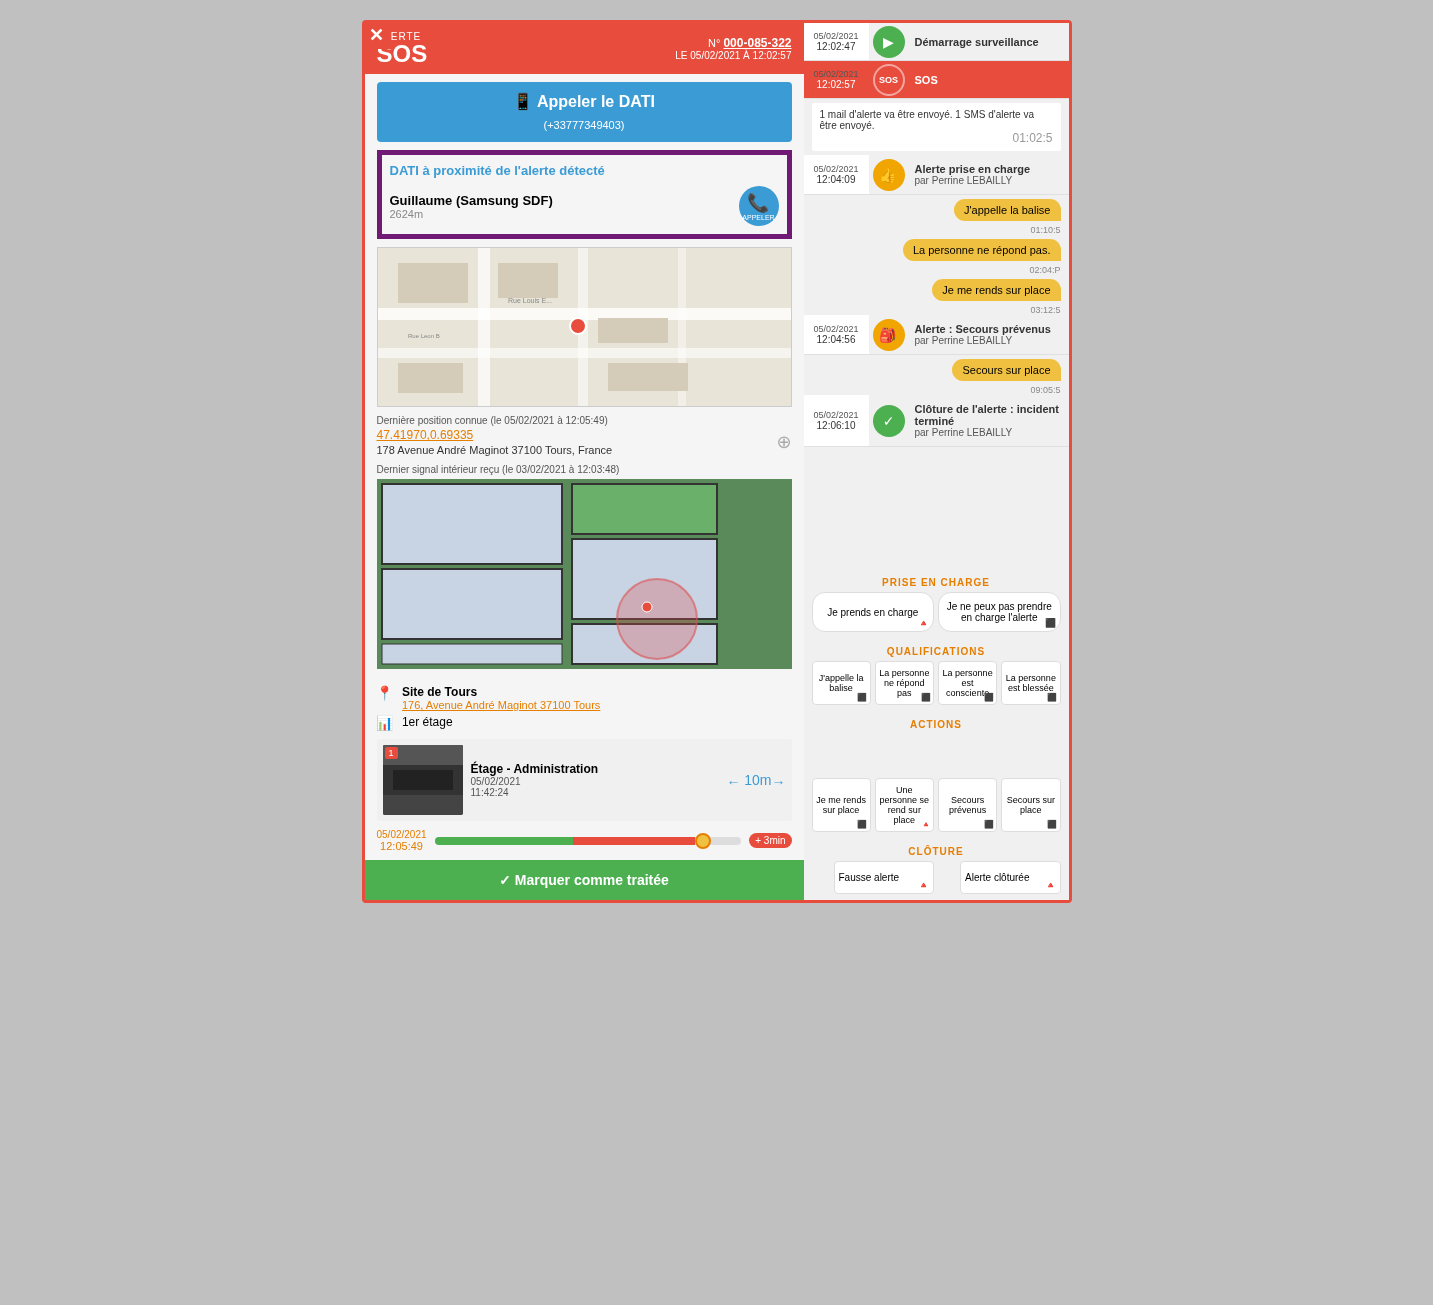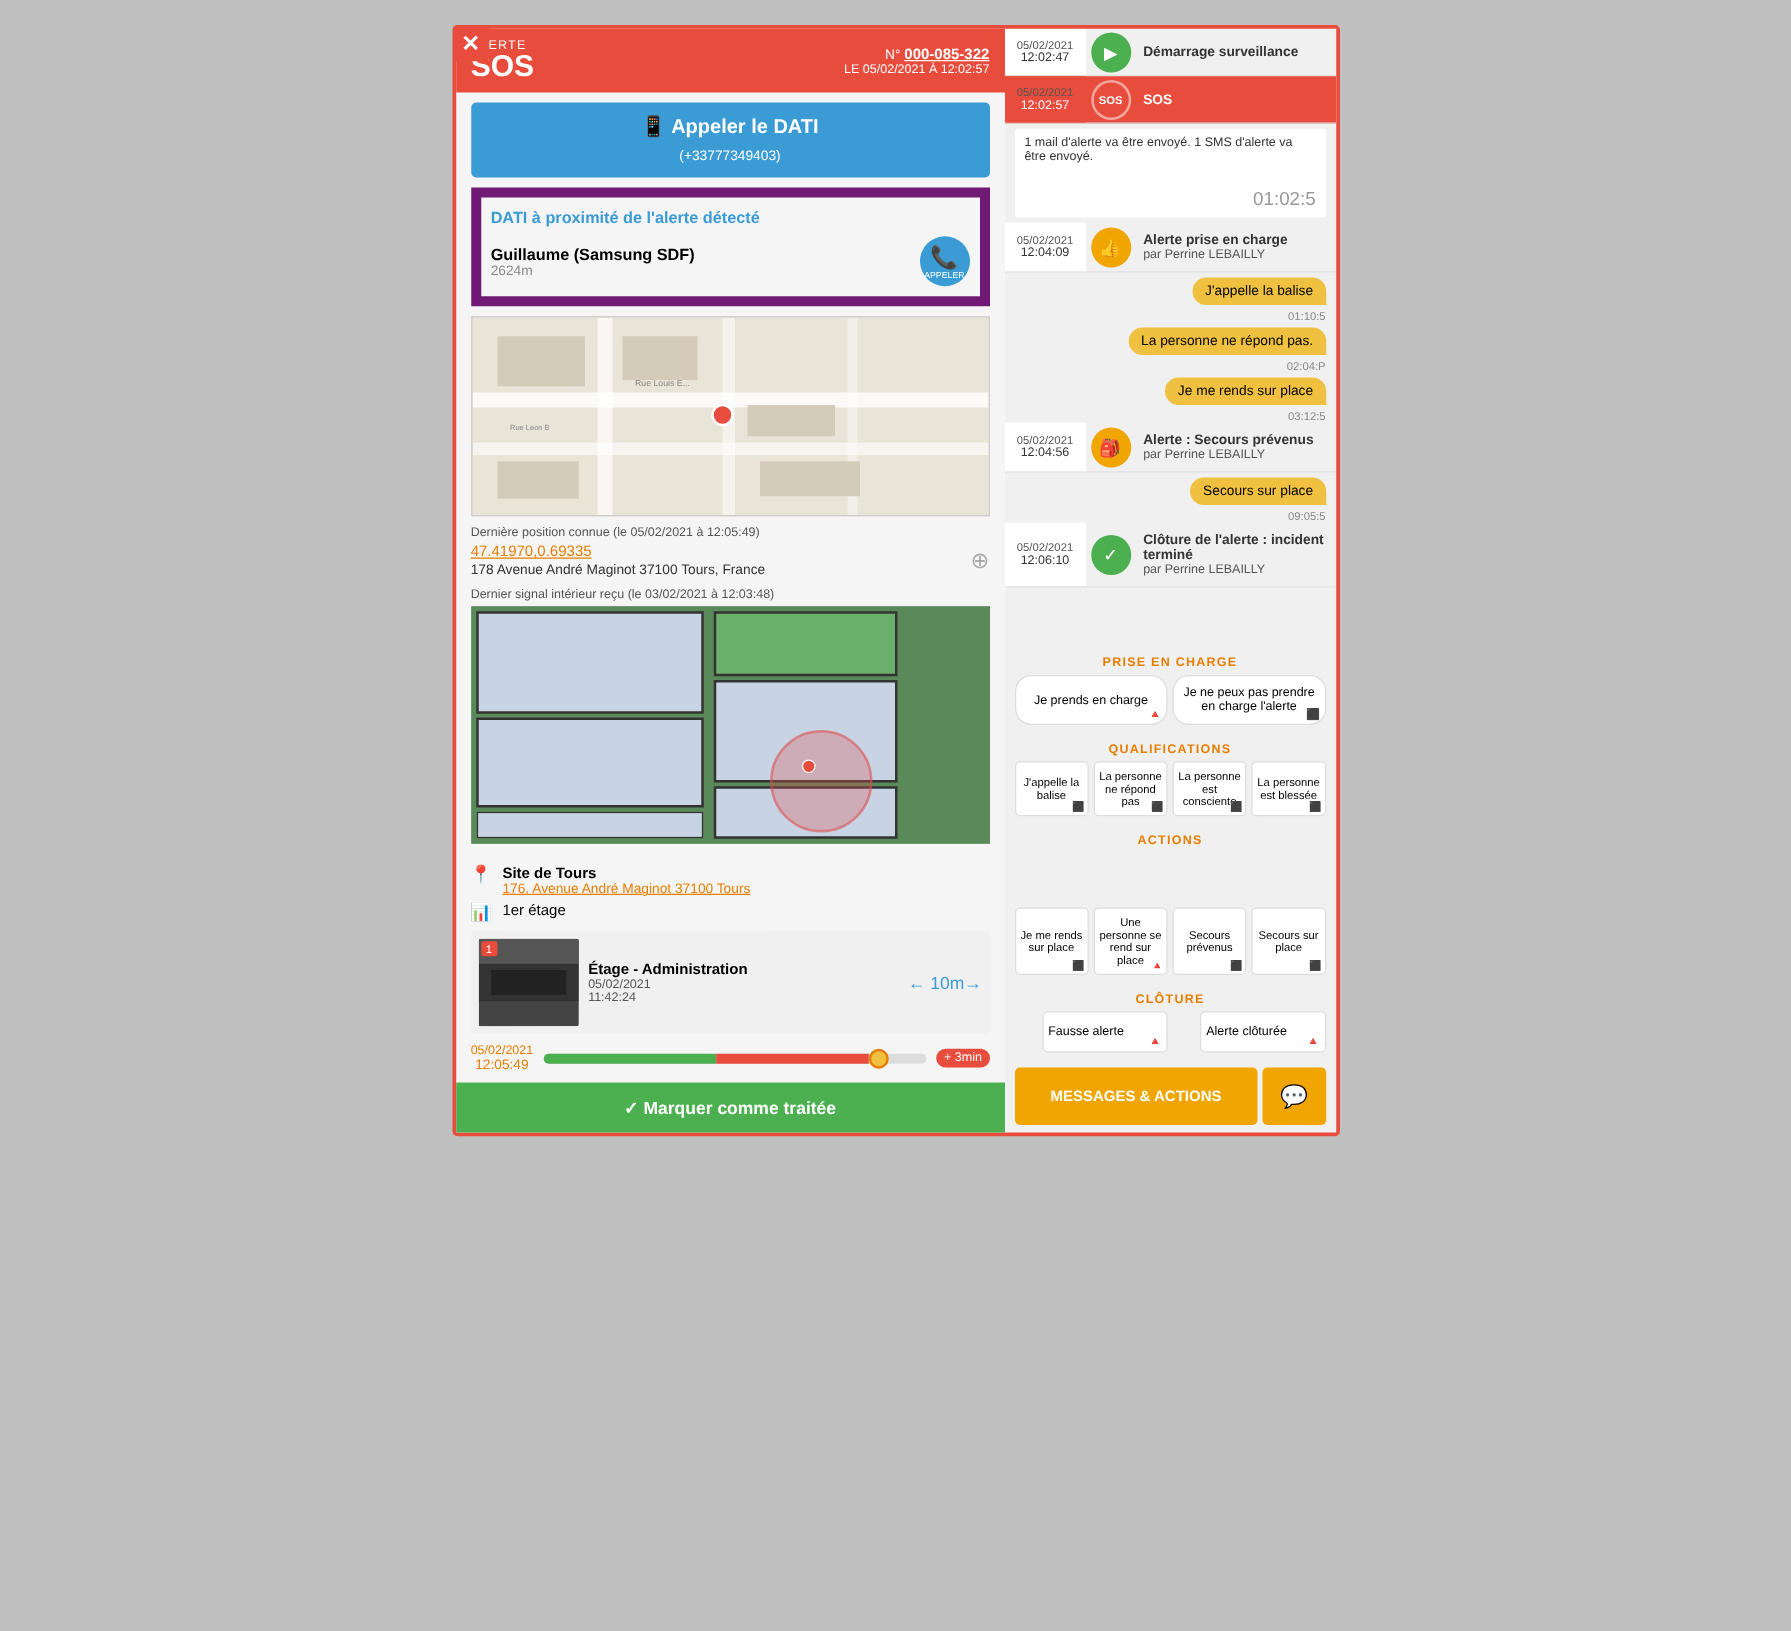--- a/index.html
+++ b/index.html
@@ -129,21 +129,21 @@
       flex-direction: column;
       line-height: 1.2;
     }
     .call-dati-btn .call-number {
       font-size: 11px;
       font-weight: normal;
     }
 
     
     .dati-proximity {
-      border: 8px solid #701a75;
+      border: 5px solid #701a75;
       margin: 0 12px 8px;
       padding: 8px;
     }
     .dati-title {
       color: #3a9bd5;
       font-weight: bold;
       font-size: 13px;
       margin-bottom: 8px;
     }
     .dati-row {
@@ -447,24 +447,23 @@
 
     .info-message {
       background: white;
       margin: 4px 8px;
       padding: 6px 8px;
       font-size: 10px;
       color: #333;
       border-radius: 2px;
     }
     .info-message-small {
-      font-size: 15px;
+      font-size: 12px;
       color: #999;
       text-align: right;
-      margin-top: 20px;
     }
 
     
     .section-title {
       text-align: center;
       font-size: 10px;
       font-weight: bold;
       color: #e67e00;
       padding: 8px 0 4px;
       text-transform: uppercase;
@@ -913,22 +912,16 @@
         <button class="cloture-btn">
           <span>Fausse alerte</span>
           <span class="btn-icon">🔺</span>
         </button>
         <button class="cloture-btn">
           <span>Alerte clôturée</span>
           <span class="btn-icon">🔺</span>
         </button>
       </div>
 
-      <div class="messages-actions-row">
-        <button class="messages-actions-btn">MESSAGES &amp; ACTIONS</button>
-        <button class="chat-icon-btn">
-          <span>💬</span>
-        </button>
-      </div>
 
     </div>
   </div>
 </div>
 
 </body></html>

